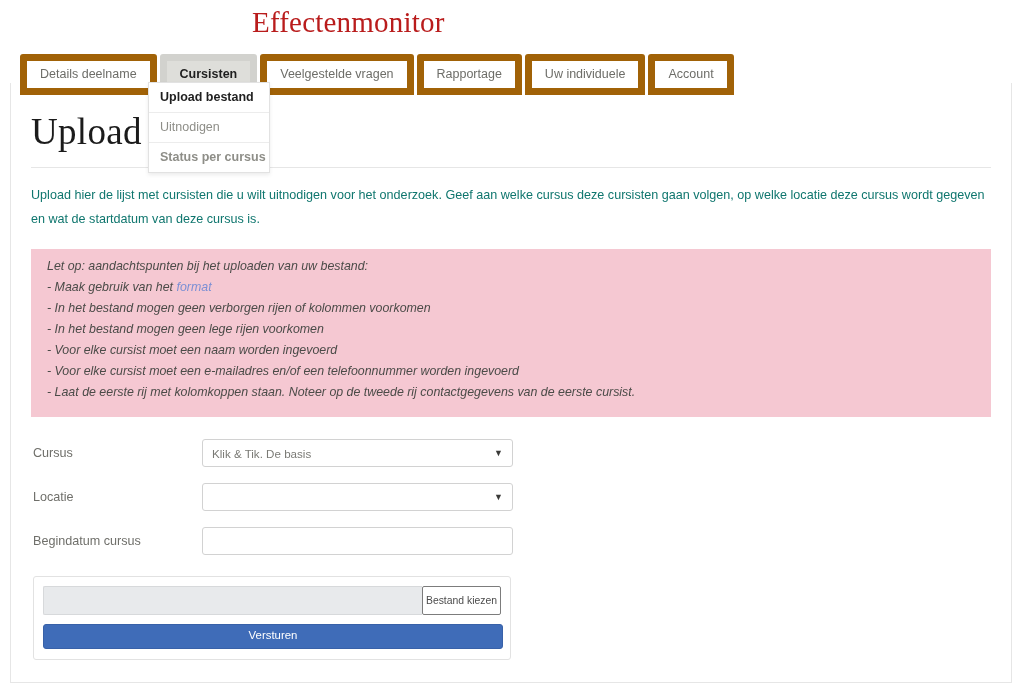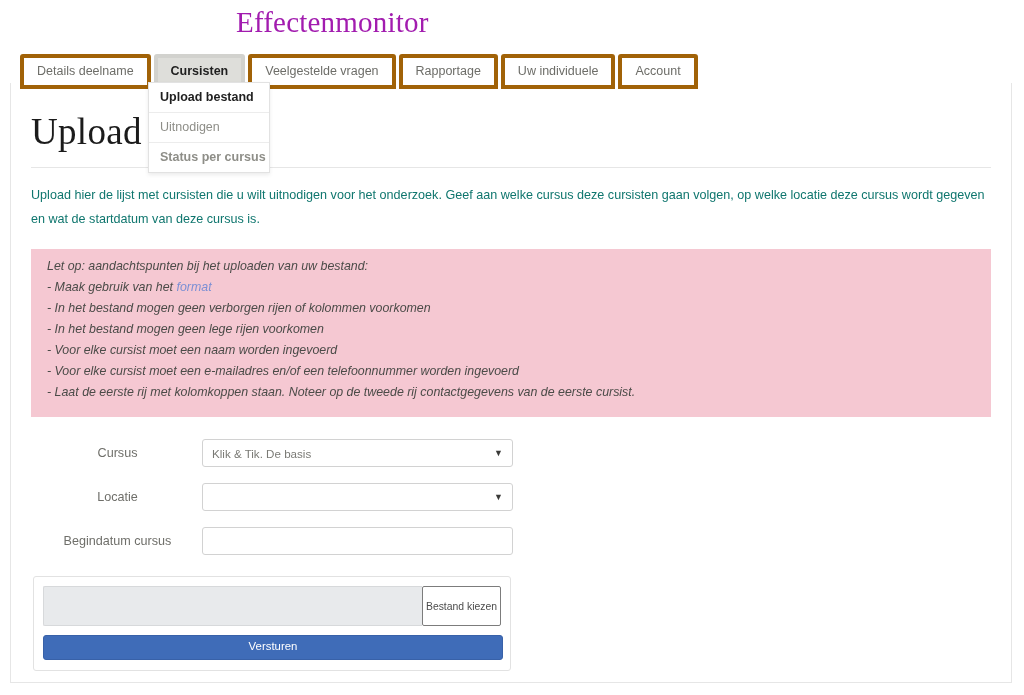--- a/index.html
+++ b/index.html
@@ -45,39 +45,39 @@
     transform: translateY(-2px);
   }
   .logo-text {
     font-family: "Liberation Sans", sans-serif;
     font-size: 13.5px;
     line-height: 15px;
     color: #1b1b1b;
   }
   .app-title {
     position: absolute;
-    left: 236px;
+    left: 252px;
     top: 6px;
     font-family: "Liberation Serif", serif;
     font-size: 29px;
-    color: #a21caf;
+    color: #b91c1c;
     letter-spacing: .2px;
   }
 
   
   .tabbar {
     position: absolute;
     left: 20px;
     top: 54px;
     display: flex;
     align-items: flex-end;
     z-index: 4;
   }
   .tab {
-    border: 4px solid #a16207;
+    border: 7px solid #a16207;
     background: #ffffff;
     color: #6d6d68;
     font-size: 12.5px;
     padding: 6px 13px 7px 13px;
     margin-right: 3px;
     border-radius: 3px 3px 0 0;
     line-height: 14px;
     white-space: nowrap;
     cursor: pointer;
   }
@@ -177,21 +177,20 @@
   }
 
   
   .form {
     margin: 22px 0 0 9px;
   }
   .form-row {
     display: flex;
     align-items: center;
     margin-bottom: 16px;
-    text-align: center;
   }
   .form-label {
     width: 169px;
     font-size: 12.6px;
     color: #6f6f6a;
     padding-left: 2px;
   }
   .select-box, .text-box {
     width: 311px;
     height: 28px;
@@ -226,21 +225,21 @@
     margin: 21px 0 0 11px;
     width: 478px;
     border: 1px solid #e2e2e2;
     border-radius: 3px;
     padding: 9px 9px 10px 9px;
     box-sizing: border-box;
     background: #fff;
   }
   .file-row {
     display: flex;
-    height: 40px;
+    height: 29px;
     margin-bottom: 9px;
   }
   .file-fake-input {
     flex: 1;
     background: #e8eaec;
     border: 1px solid #d7d9db;
     border-right: none;
     border-radius: 2px 0 0 2px;
   }
   .file-btn {

